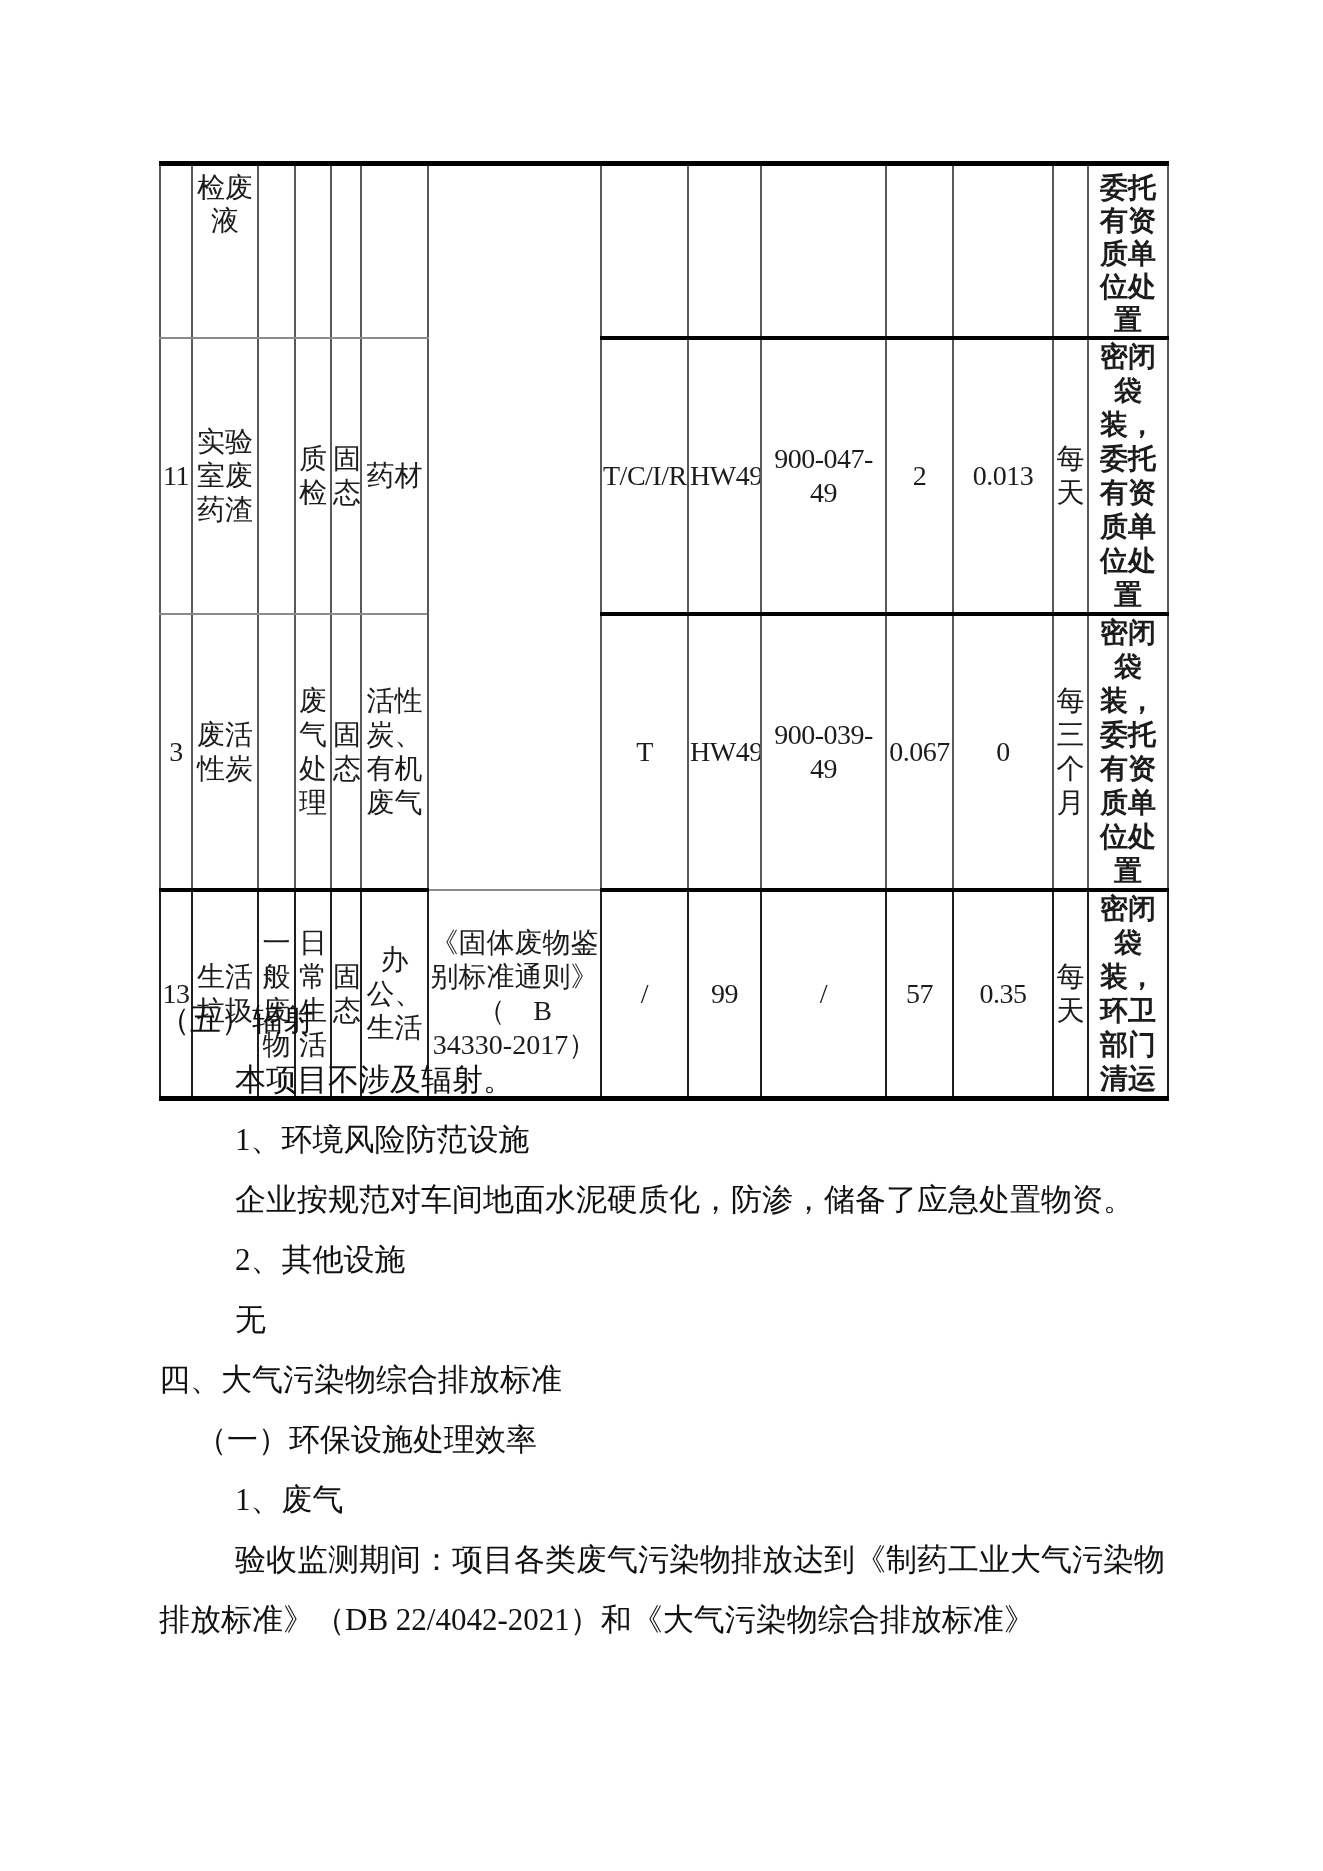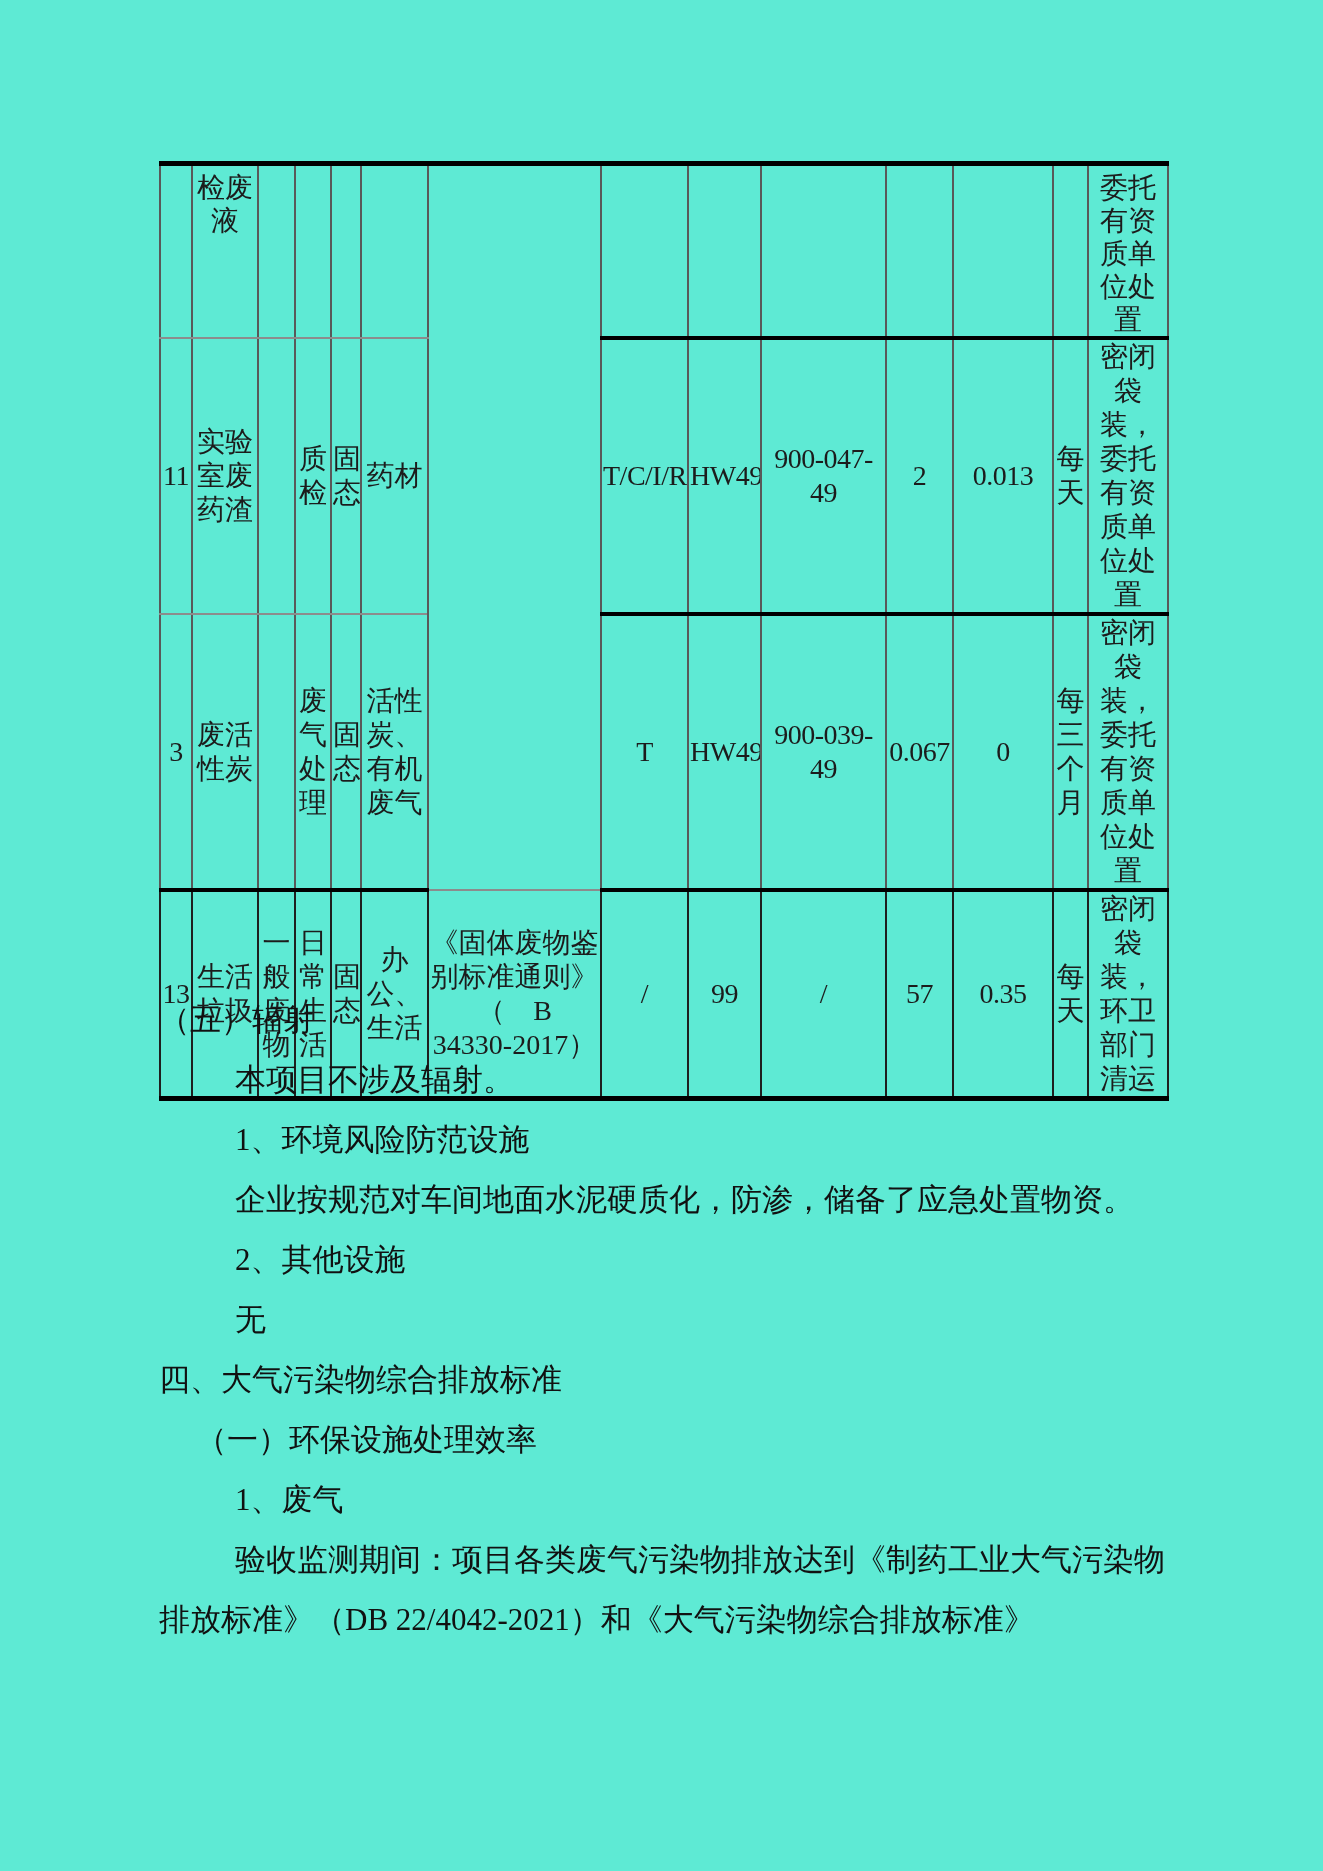--- a/index.html
+++ b/index.html
@@ -1,19 +1,19 @@
 <!DOCTYPE html>
 <html><head>
 <meta charset="utf-8">
 <style>
   html,body{margin:0;padding:0;background:#e8e8e8;}
   .page{
     position:relative;
     width:1323px;height:1871px;
-    background:#5eead4;
+    background:#ffffff;
     font-family:"Liberation Serif","DejaVu Serif",serif;
     color:#1a1a1a;
     overflow:hidden;
   }
   
   table.waste{
     position:absolute;left:159px;top:161px;
     width:1008px;
     border-collapse:collapse;table-layout:fixed;
   }
@@ -26,21 +26,21 @@
     color:#1c1c1c;
     overflow:hidden;
   }
   tr.r10 td{border-top:5px solid #000;vertical-align:top;padding-top:5px;line-height:33px;}
   tr.r10 td{border-bottom:2px solid #8c8c8c;}
   tr.r11 td{border-bottom:2px solid #8c8c8c;}
   tr.r10 td.hb, tr.r11 td.hb{border-bottom:4px solid #000;}
   tr.r12 td{border-bottom:4px solid #000;}
   tr.r13 td{border-bottom:5px solid #000;border-left-color:#1f1f1f;border-right-color:#1f1f1f;}
   td.edge-l{border-left:2px solid #000;}
-  td.edge-r{border-right:2px solid #000;}
+  td.edge-r{border-right:2px solid #000;font-weight:bold;}
   td.basis-merged{border-bottom:4px solid #000;vertical-align:middle;padding-top:0;}
   td.num{font-size:26px;white-space:nowrap;letter-spacing:-0.5px;}
   td.basis-cell{font-size:28px;line-height:35px;font-family:Liberation Serif, serif;}
   
   .bodytext{
     position:absolute;left:159px;top:990px;width:1030px;
   }
   .line{
     font-size:31px;line-height:60px;height:60px;
     white-space:nowrap;color:#111;

